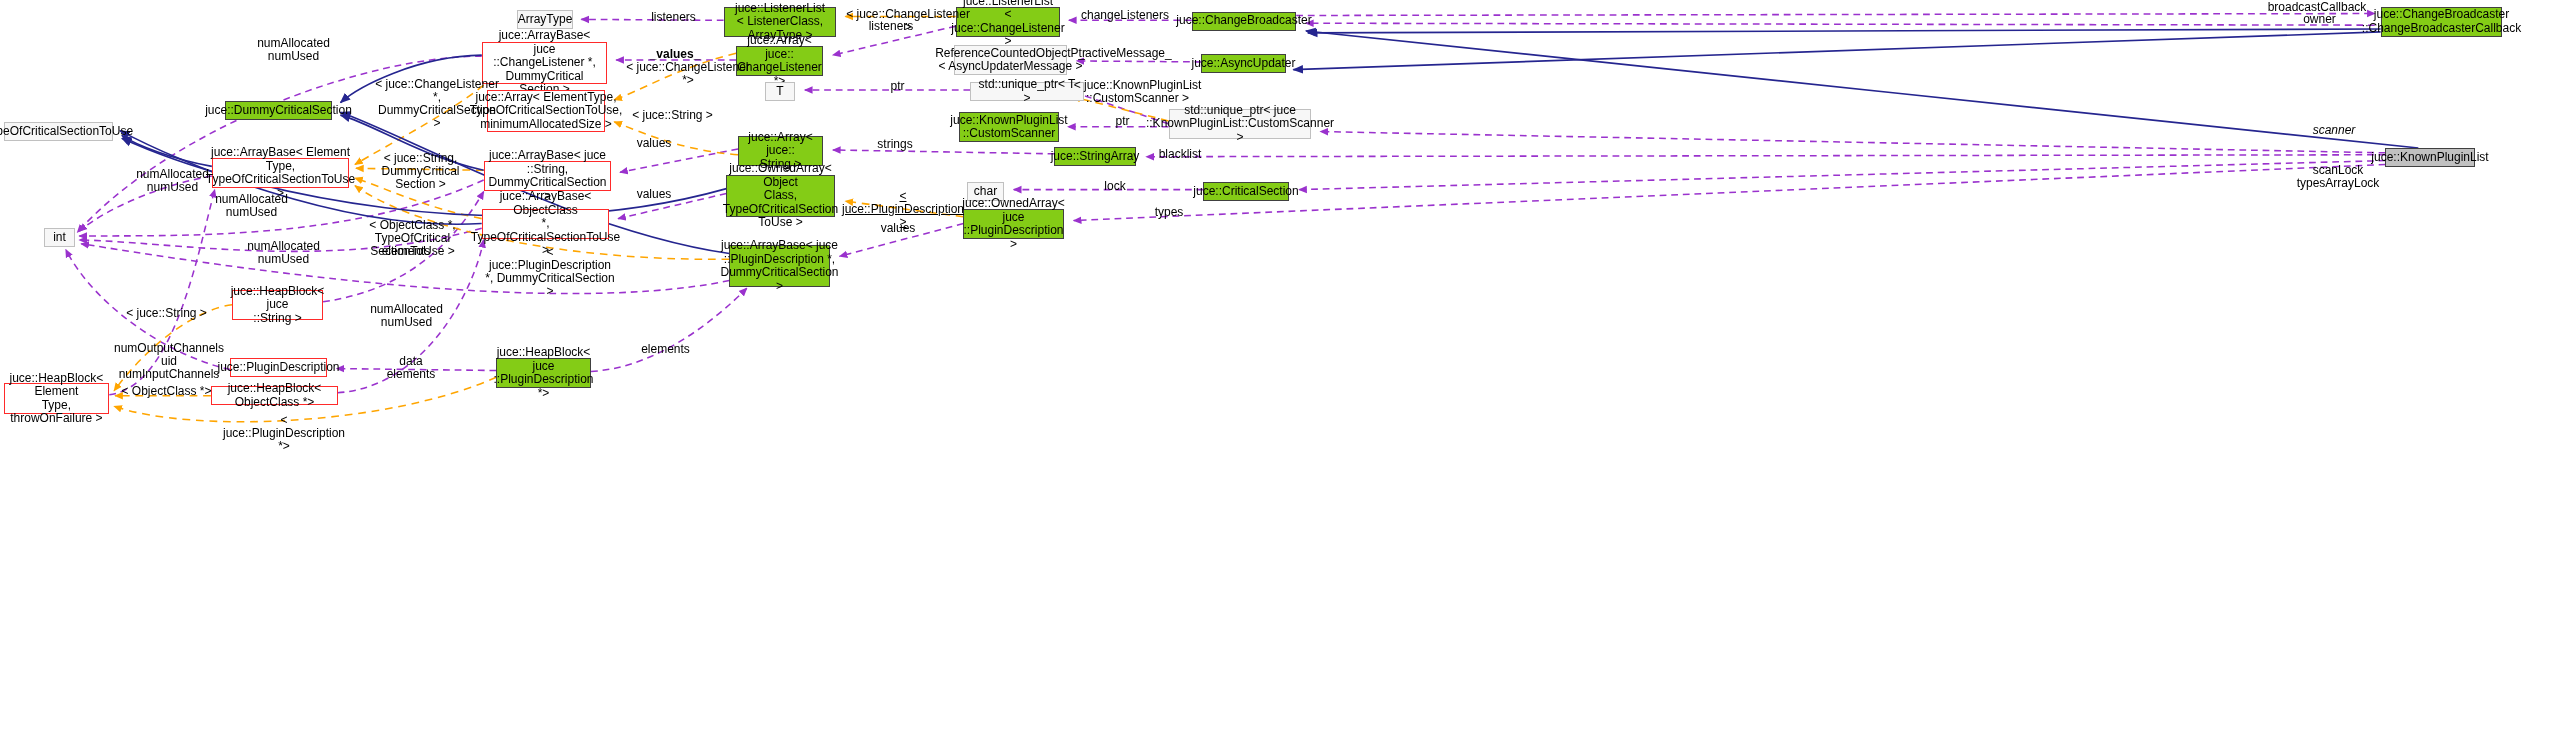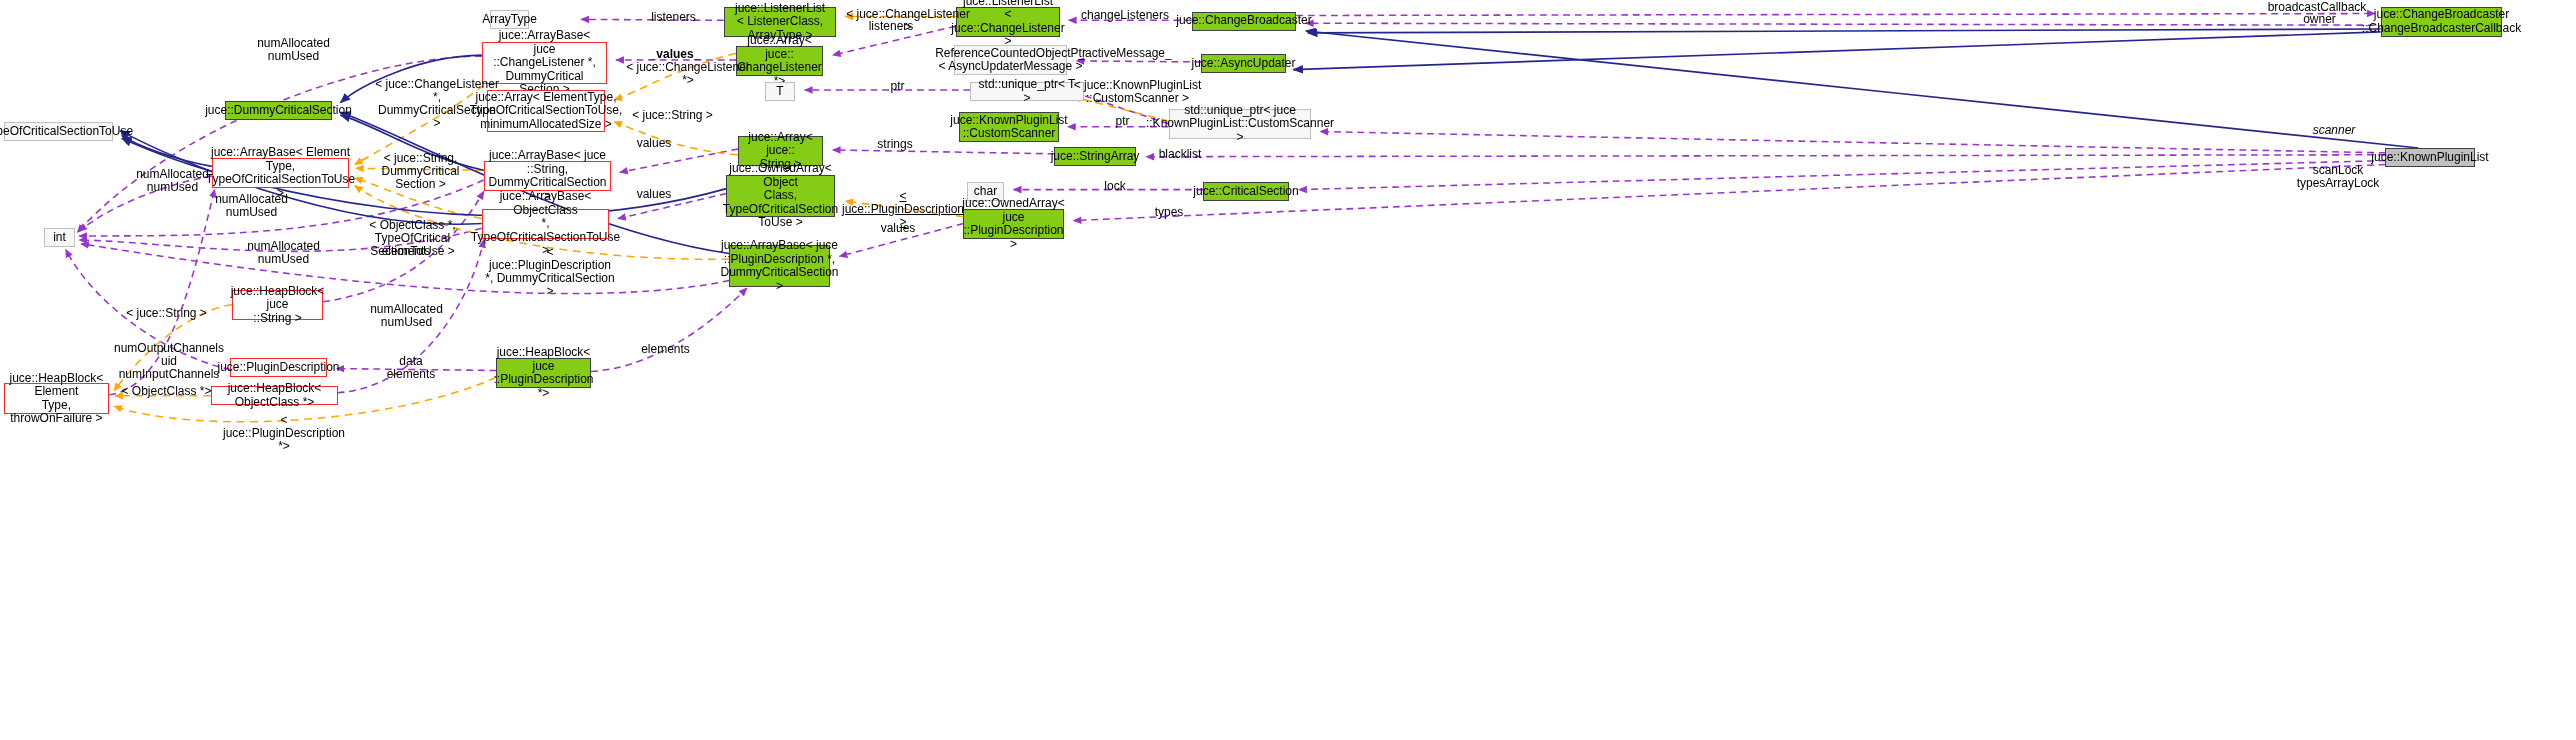--- a/index.html
+++ b/index.html
@@ -202,21 +202,21 @@
   <div class="node n-class" style="left:729px;top:245px;width:101px;height:42px;">juce::ArrayBase&lt; juce
 ::PluginDescription *,
 DummyCriticalSection &gt;</div>
   <div class="node n-class" style="left:738px;top:136px;width:85px;height:30px;">juce::Array&lt; juce::
 String &gt;</div>
   <div class="node n-class" style="left:726px;top:175px;width:109px;height:42px;">juce::OwnedArray&lt; Object
 Class, TypeOfCriticalSection
 ToUse &gt;</div>
   <div class="node n-class" style="left:736px;top:46px;width:87px;height:30px;">juce::Array&lt; juce::
 ChangeListener *&gt;</div>
-  <div class="node n-plain" style="left:490px;top:9.7px;width:39px;height:19.3px;text-align:right;">ArrayType</div>
+  <div class="node n-plain" style="left:517px;top:9.7px;width:56px;height:19.3px;text-align:right;">ArrayType</div>
   <div class="node n-plain" style="left:765px;top:82px;width:30px;height:19.3px;">T</div>
   <div class="node n-plain" style="left:967px;top:182px;width:37px;height:19.3px;">char</div>
   <div class="node n-class" style="left:724px;top:6.8px;width:112px;height:30px;">juce::ListenerList
 &lt; ListenerClass, ArrayType &gt;</div>
   <div class="node n-class" style="left:956px;top:6.8px;width:104px;height:30px;">juce::ListenerList
 &lt; juce::ChangeListener &gt;</div>
   <div class="node n-plain" style="left:954px;top:45px;width:113px;height:30px;">ReferenceCountedObjectPtr
 &lt; AsyncUpdaterMessage &gt;</div>
   <div class="node n-plain" style="left:970px;top:82px;width:114px;height:19.3px;">std::unique_ptr&lt; T &gt;</div>
   <div class="node n-class" style="left:959px;top:112px;width:100px;height:30px;">juce::KnownPluginList

